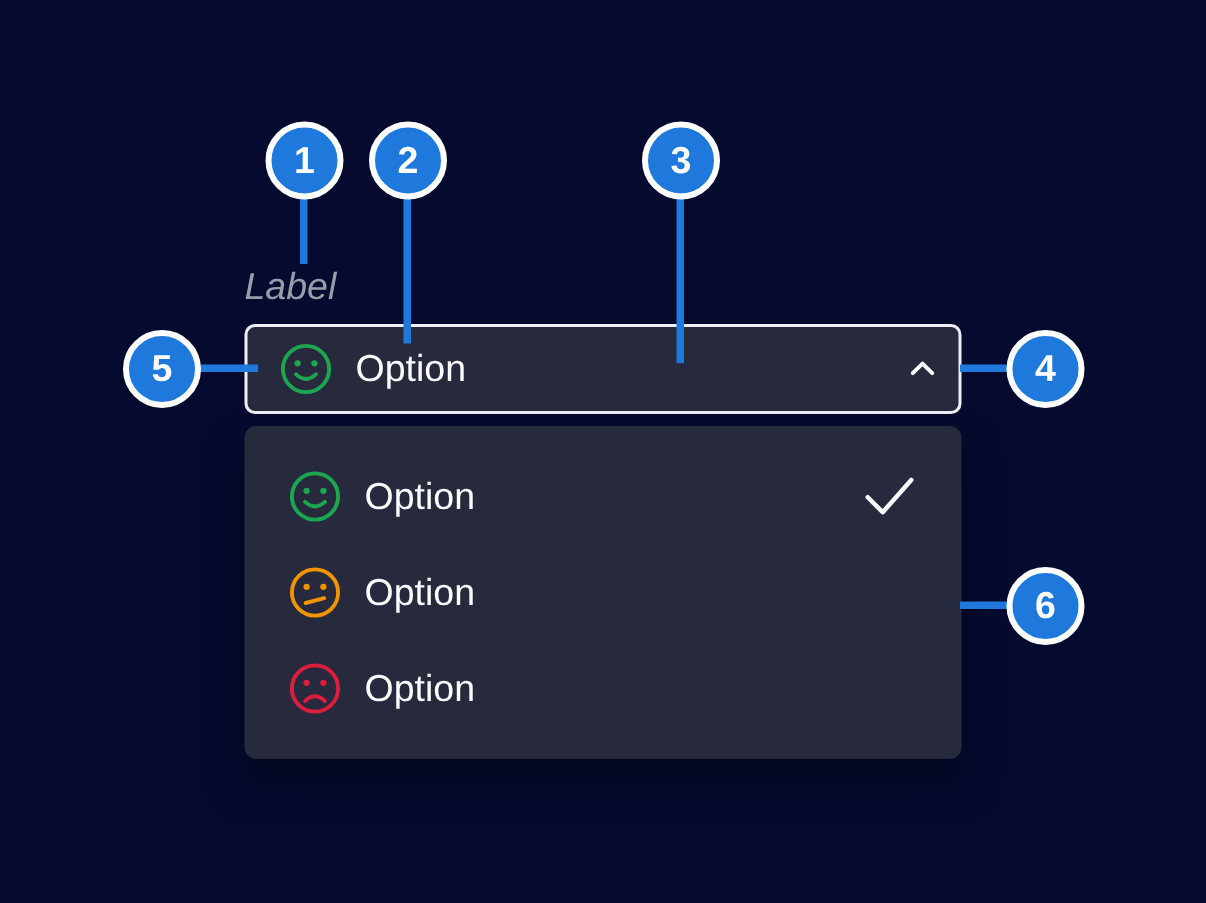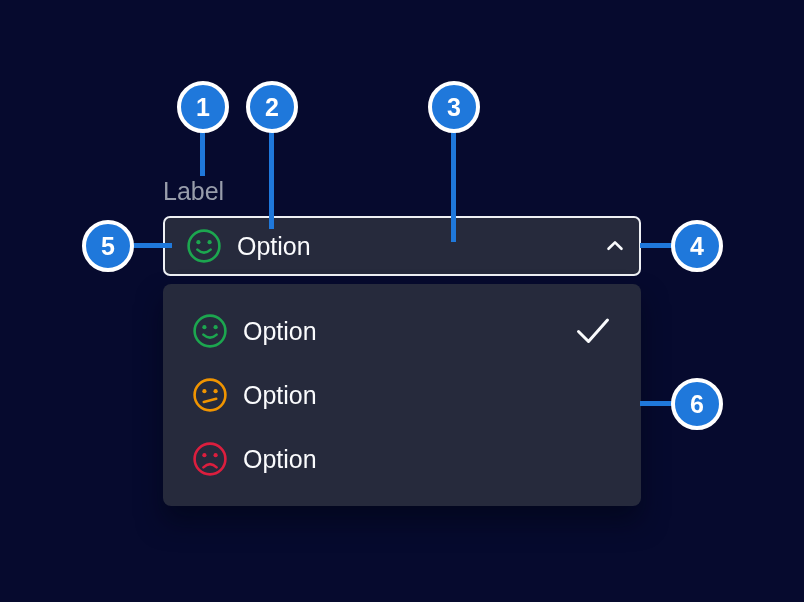--- a/index.html
+++ b/index.html
@@ -27,20 +27,21 @@
   }
 
   
   .field-label {
     position: absolute;
     left: 163px;
     top: 178px;
     font-size: 25px;
     line-height: 26px;
     color: var(--label-text, #989dab);
+    font-style: italic;
   }
 
   .select-trigger {
     position: absolute;
     left: 163px;
     top: 216px;
     width: 478px;
     height: 60px;
     background: var(--surface, #262a3c);
     border: 2px solid var(--field-border, #eef0f4);

